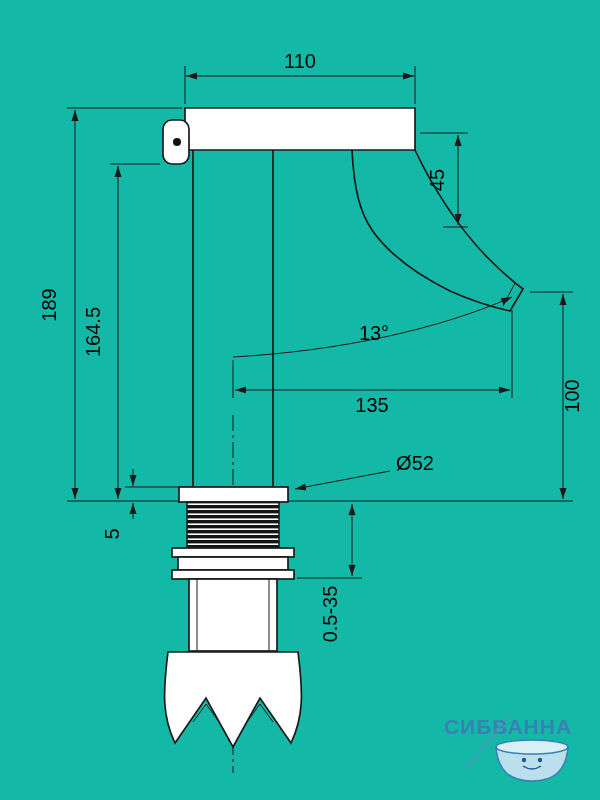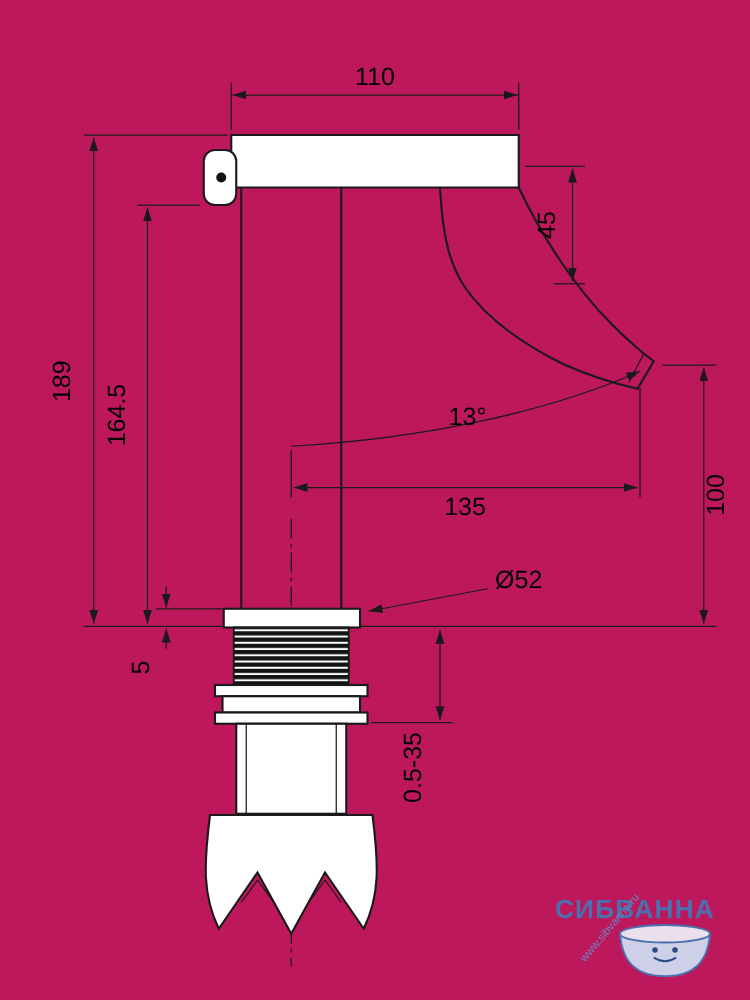--- a/index.html
+++ b/index.html
@@ -1,16 +1,16 @@
 <!DOCTYPE html>
 <html><head>
 <meta charset="utf-8">
 <style>
   html,body{margin:0;padding:0;background:#ffffff;}
-  .page{position:relative;width:600px;height:800px;background:#be185d;overflow:hidden;
+  .page{position:relative;width:600px;height:800px;background:#14b8a6;overflow:hidden;
         font-family:"Liberation Sans", sans-serif;}
   svg{display:block;}
   .outline{fill:none;stroke:#1a1a1a;stroke-width:1.7;}
   .outline-fill{fill:#ffffff;stroke:#1a1a1a;stroke-width:1.7;}
   .thin{fill:none;stroke:#1a1a1a;stroke-width:1;}
   .dim{fill:none;stroke:#1a1a1a;stroke-width:1;}
   .cl{fill:none;stroke:#1a1a1a;stroke-width:1;stroke-dasharray:16 4 3 4;}
   .dimtext{font-family:"Liberation Sans", sans-serif;font-size:20px;fill:#000;}
   .brandtext{font-family:"Liberation Sans", sans-serif;font-size:21px;font-weight:bold;
              letter-spacing:1px;}

